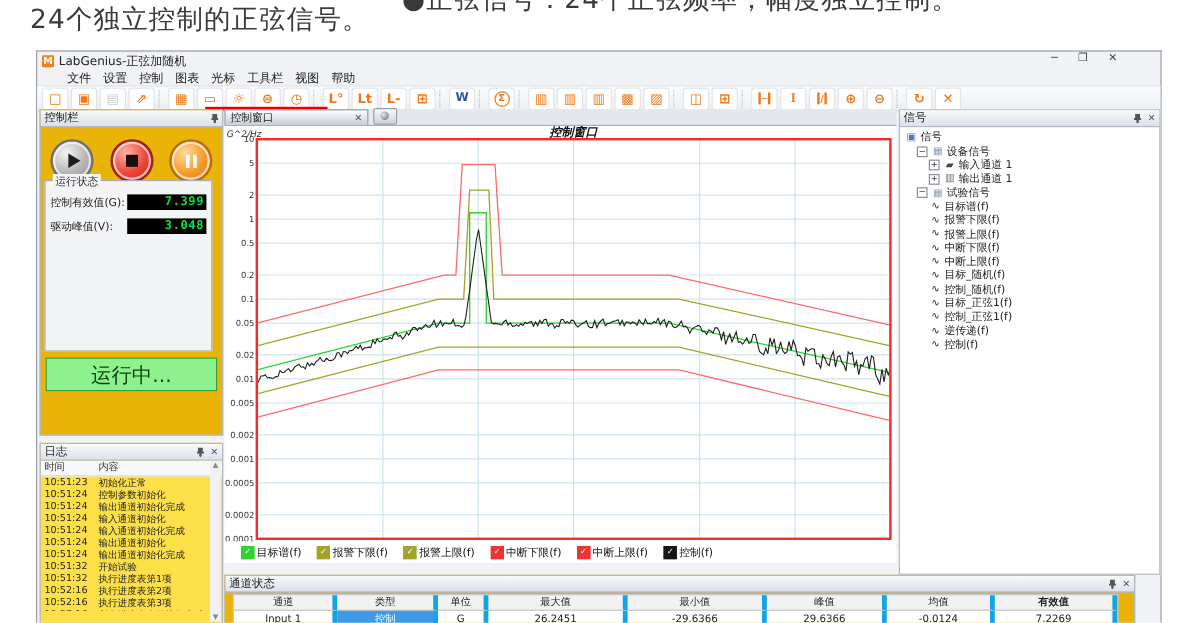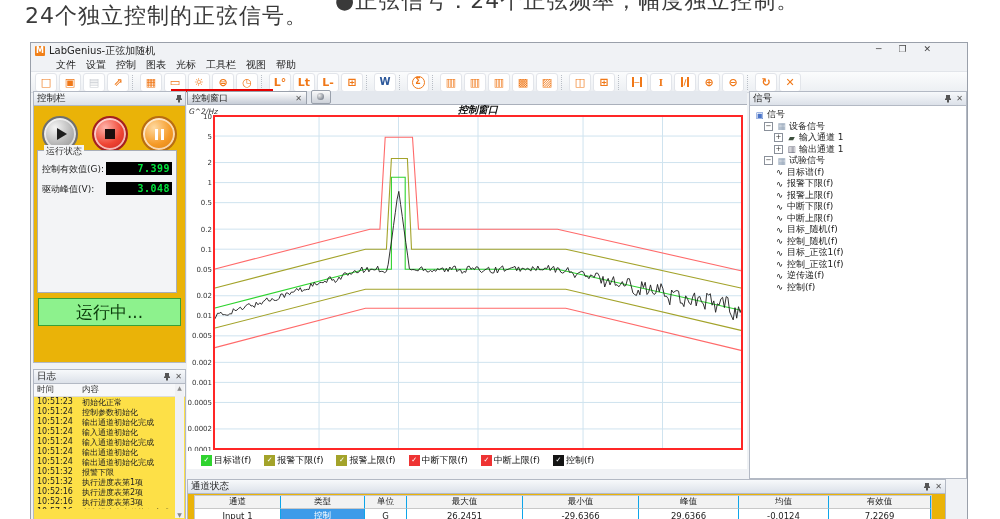--- a/index.html
+++ b/index.html
@@ -88,21 +88,21 @@
               display:flex;align-items:center;gap:13px;padding-left:14px;font-size:9px;color:#111;box-sizing:border-box}
   .lbox{width:9px;height:9px;display:flex;align-items:center;justify-content:center;color:#fff;font-size:7px;
         border:1px solid #333;margin-right:2px;flex:none}
   .litem{display:flex;align-items:center;white-space:nowrap}
   
   #chan-panel{left:156px;top:388px;width:759px;height:41px}
   .ch-table{margin:1px 0 0 6px;border:1px solid #c8c8c8;width:736px}
   .ch-row{display:flex;height:13px;box-sizing:border-box}
   .ch-row.hd{background:#f2f2f2;font-size:8.5px;color:#222}
   .ch-row.dt{background:#fff;font-size:8.5px;color:#222}
-  .ch-cell{border-right:1px solid #0ea5e9;display:flex;align-items:center;justify-content:center;
+  .ch-cell{border-right:4px solid #0ea5e9;display:flex;align-items:center;justify-content:center;
            box-sizing:border-box;overflow:hidden;white-space:nowrap}
   .ch-row.hd .ch-cell{border-bottom:1px solid #c8c8c8}
   .ch-cell.type-ctrl{background:#3d9be9;color:#fff}
   
   #sig-panel{left:718px;top:0;width:218px;height:388px;background:#fff}
   .tree{padding:3px 0 0 2px;font-size:9px;color:#222}
   .trow{display:flex;align-items:center;height:11.5px;white-space:nowrap}
   .exp{width:7px;height:7px;border:1px solid #8a909a;background:#fff;color:#333;font-size:7px;line-height:5px;
        display:flex;align-items:center;justify-content:center;margin-right:3px;flex:none}
   .ticon{width:11px;flex:none;text-align:center;font-size:8.5px;line-height:1;margin-right:2px}
@@ -315,21 +315,21 @@
           <div class="log-row">
             <span class="lc-time">10:51:24</span>
             <span>输出通道初始化</span>
           </div>
           <div class="log-row">
             <span class="lc-time">10:51:24</span>
             <span>输出通道初始化完成</span>
           </div>
           <div class="log-row">
             <span class="lc-time">10:51:32</span>
-            <span>报警下限</span>
+            <span>开始试验</span>
           </div>
           <div class="log-row">
             <span class="lc-time">10:51:32</span>
             <span>执行进度表第1项</span>
           </div>
           <div class="log-row">
             <span class="lc-time">10:52:16</span>
             <span>执行进度表第2项</span>
           </div>
           <div class="log-row">
@@ -449,21 +449,21 @@
       </div>
       <div class="ch-table" id="chan-table">
           <div class="ch-row hd">
             <span class="ch-cell" style="width: 86px;">通道</span>
             <span class="ch-cell" style="width: 84px;">类型</span>
             <span class="ch-cell" style="width: 42px;">单位</span>
             <span class="ch-cell" style="width: 116px;">最大值</span>
             <span class="ch-cell" style="width: 116px;">最小值</span>
             <span class="ch-cell" style="width: 100px;">峰值</span>
             <span class="ch-cell" style="width: 90px;">均值</span>
-            <span class="ch-cell" style="width: 102px;">有效值</span>
+            <span class="ch-cell" style="width: 102px; font-weight: bold;">有效值</span>
           </div>
           <div class="ch-row dt">
             <span class="ch-cell" style="width: 86px;">Input 1</span>
             <span class="ch-cell type-ctrl" style="width: 84px;">控制</span>
             <span class="ch-cell" style="width: 42px;">G</span>
             <span class="ch-cell" style="width: 116px;">26.2451</span>
             <span class="ch-cell" style="width: 116px;">-29.6366</span>
             <span class="ch-cell" style="width: 100px;">29.6366</span>
             <span class="ch-cell" style="width: 90px;">-0.0124</span>
             <span class="ch-cell" style="width: 102px;">7.2269</span>

